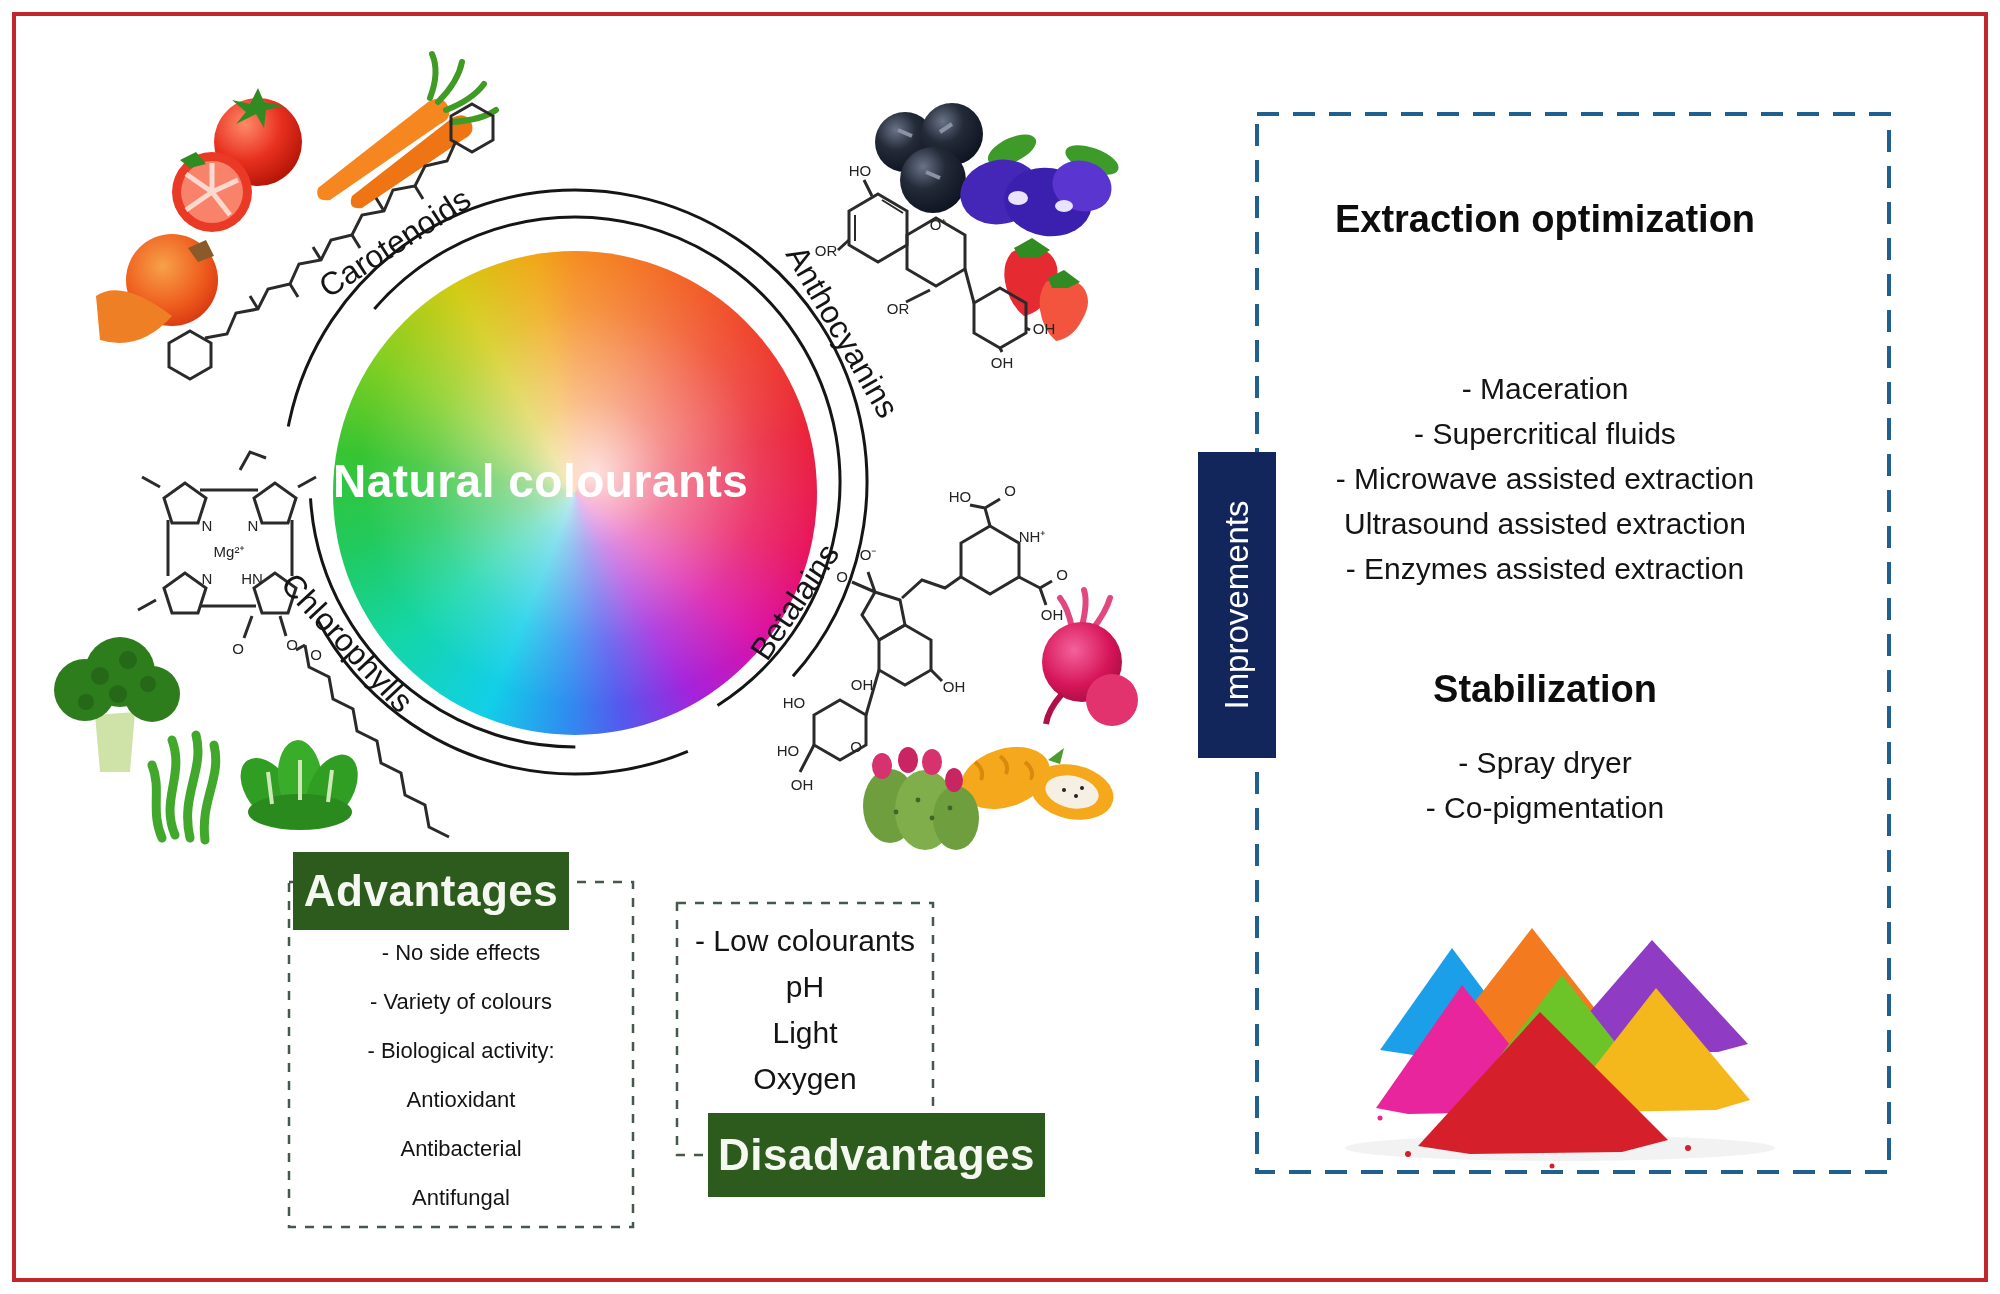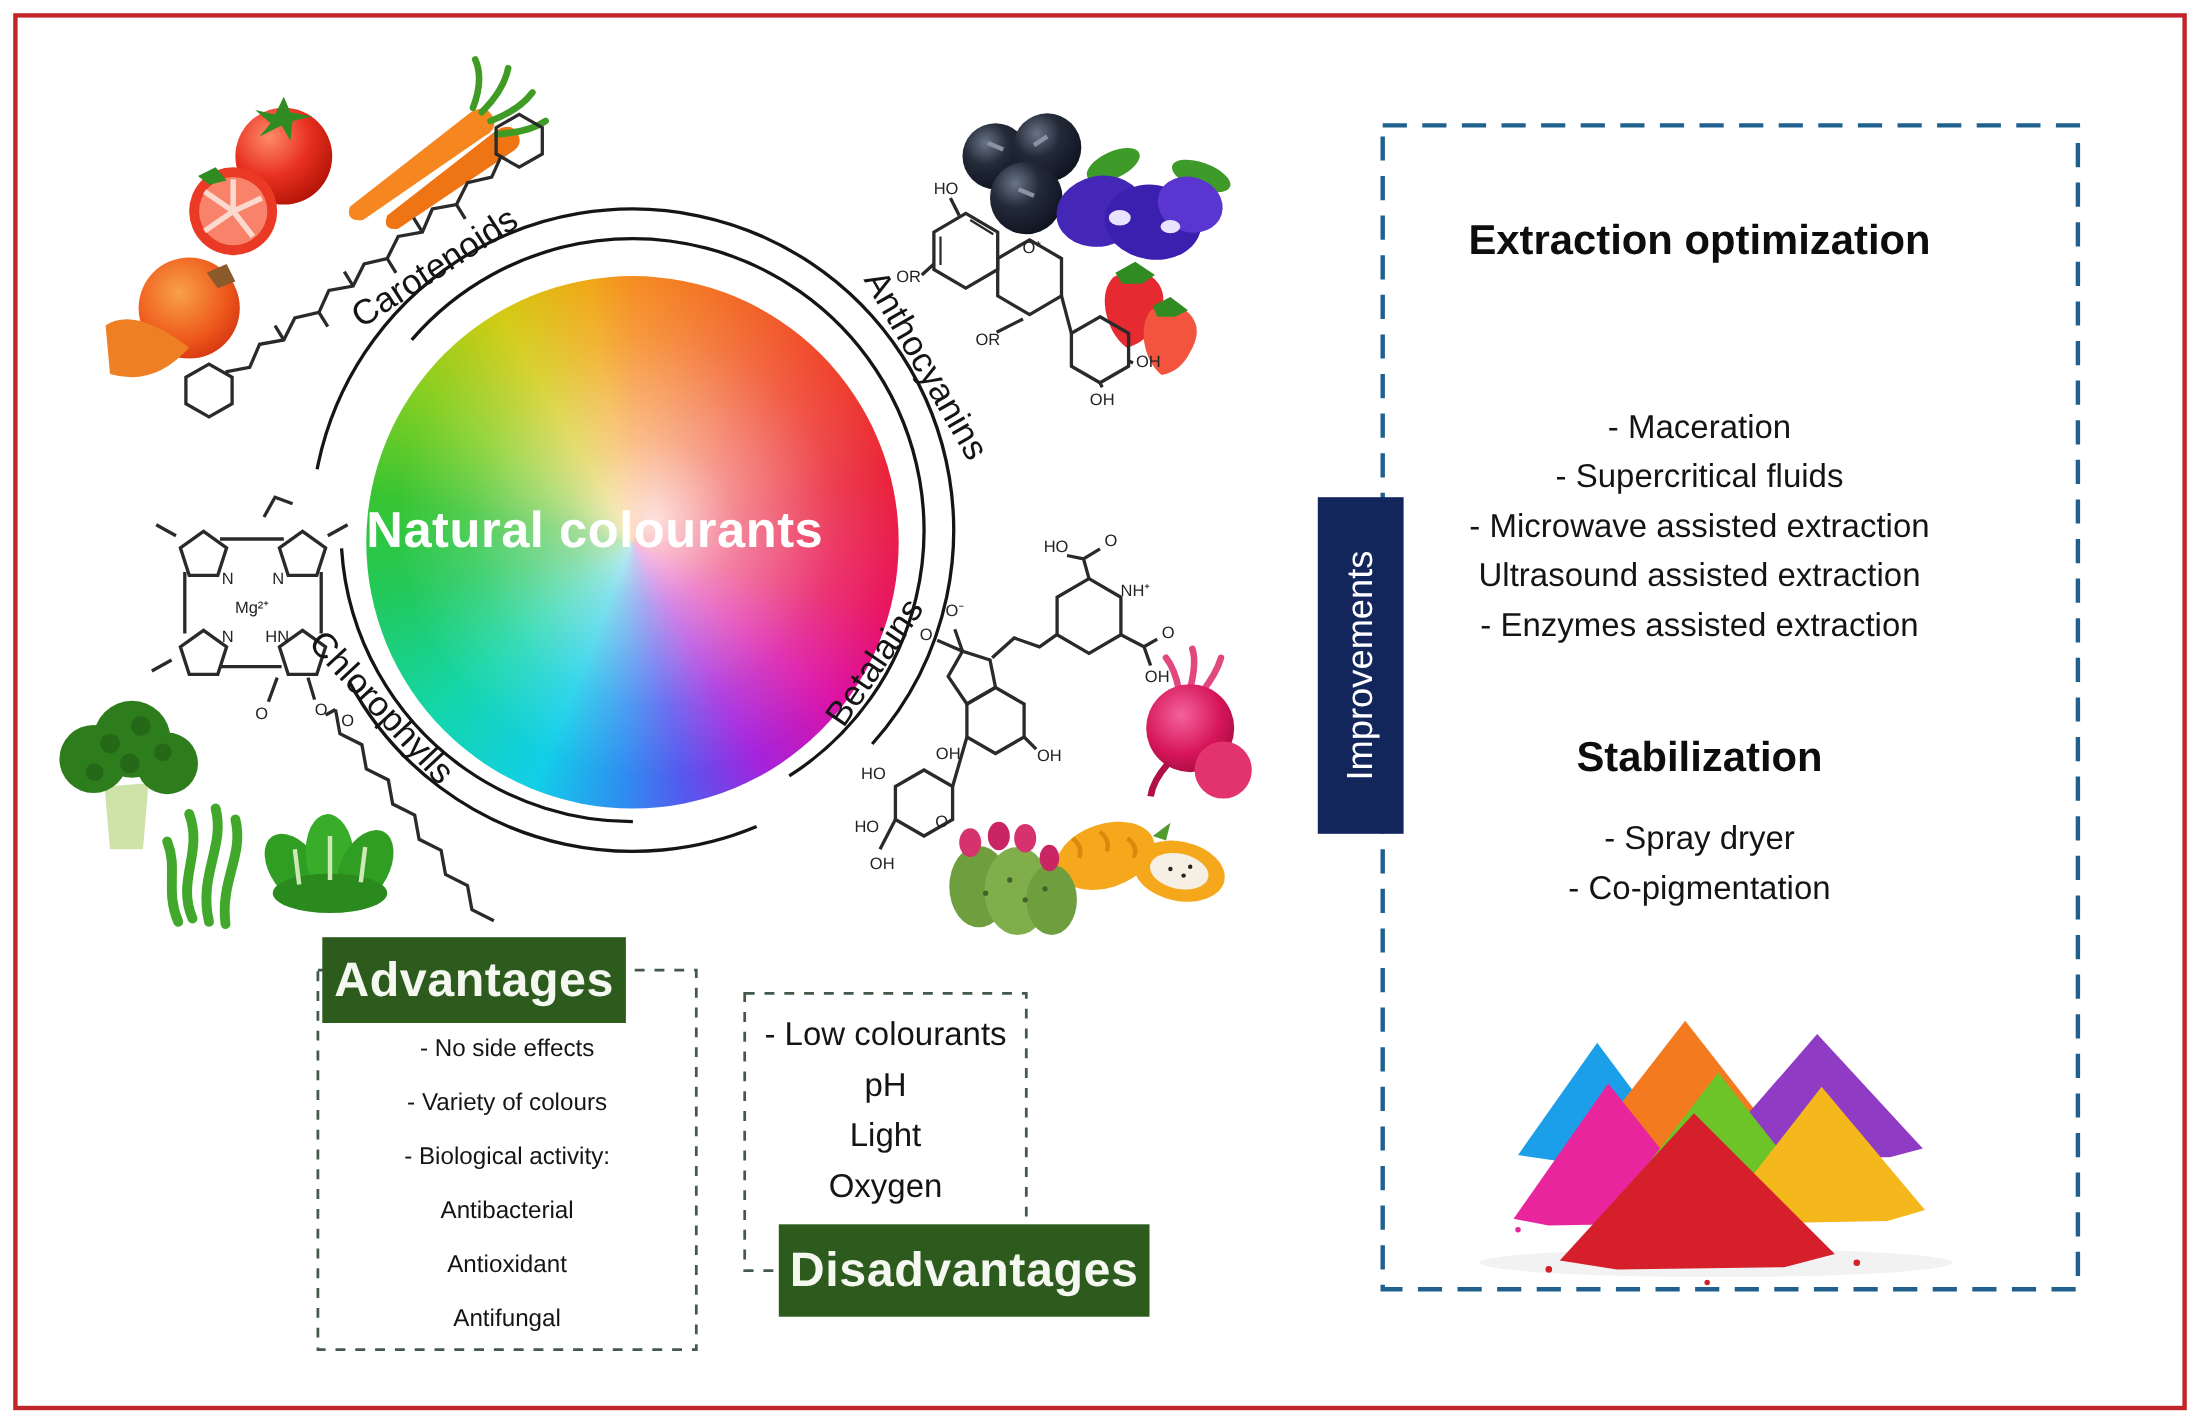--- a/index.html
+++ b/index.html
@@ -306,22 +306,22 @@
 
   <div class="imp-tab">
     <span>Improvements</span>
   </div>
 
   <div class="green-header adv-header">Advantages</div>
   <div class="box-list adv-list">
     <div class="b-item">- No side effects</div>
     <div class="b-item">- Variety of colours</div>
     <div class="b-item">- Biological activity:</div>
+    <div class="b-item">Antioxidant</div>
     <div class="b-item">Antibacterial</div>
-    <div class="b-item">Antioxidant</div>
     <div class="b-item">Antifungal</div>
   </div>
 
   <div class="box-list dis-list">
     <div class="b-item">- Low colourants</div>
     <div class="b-item">pH</div>
     <div class="b-item">Light</div>
     <div class="b-item">Oxygen</div>
   </div>
   <div class="green-header dis-header">Disadvantages</div>

